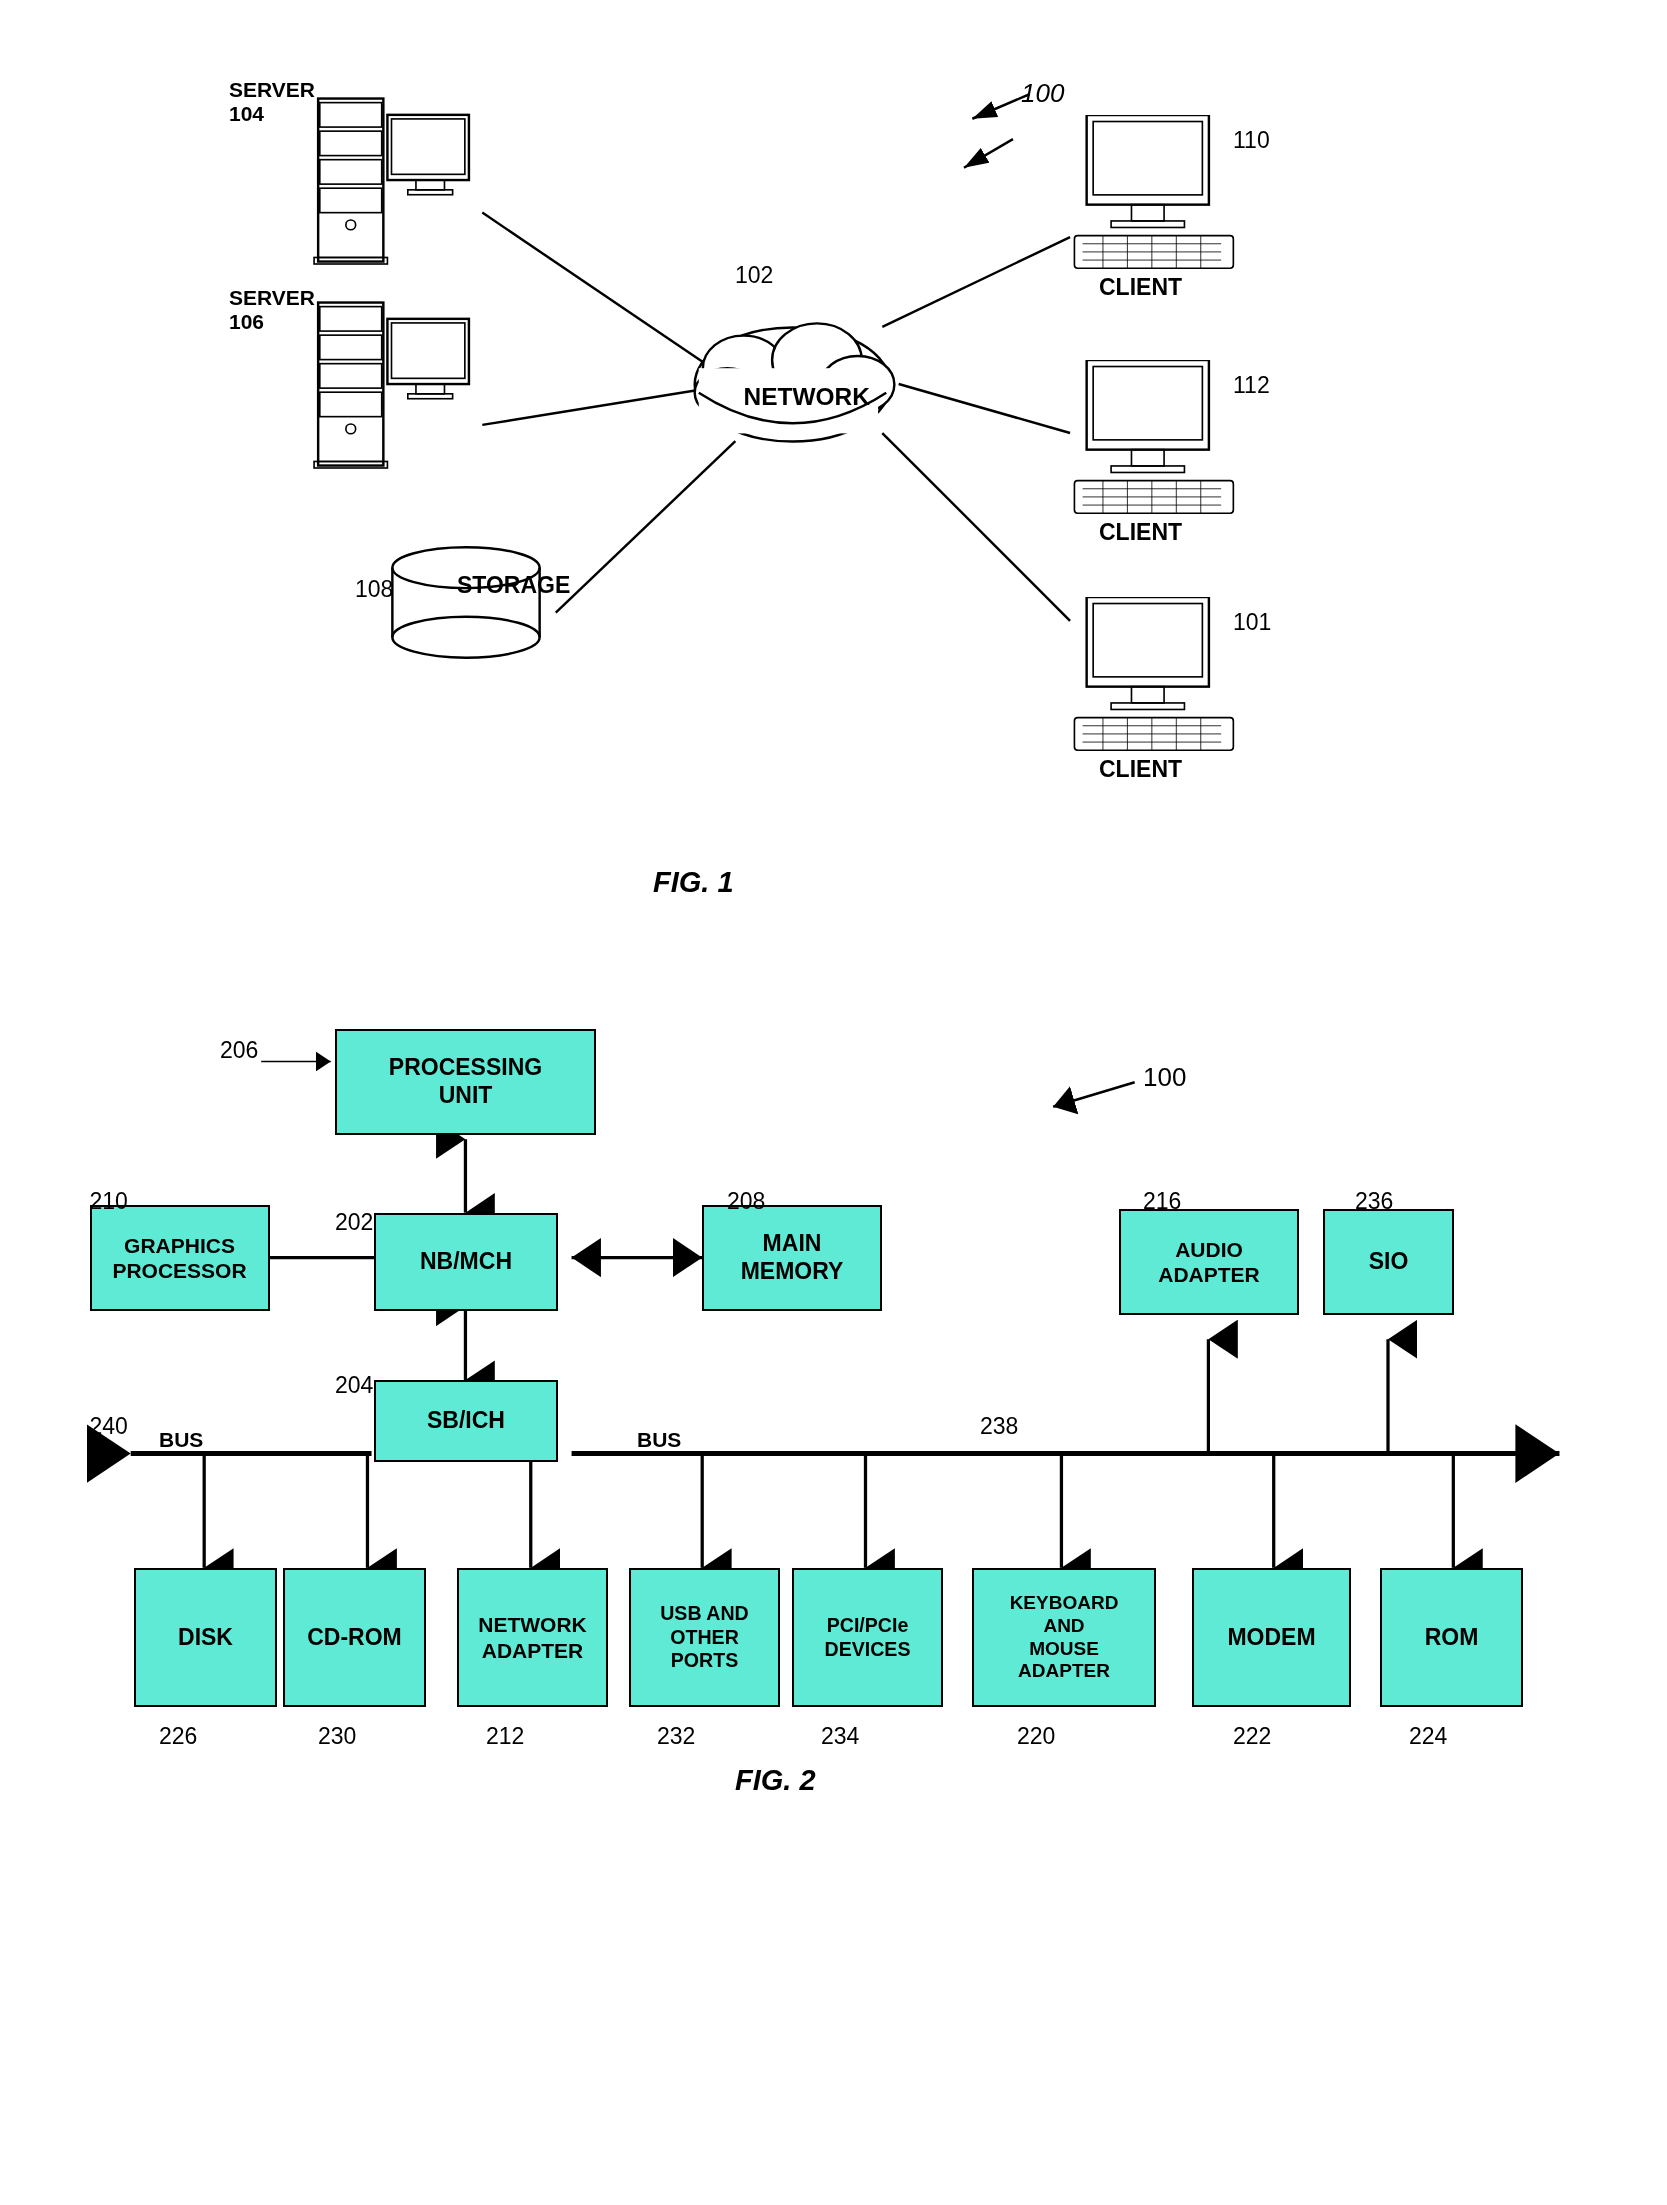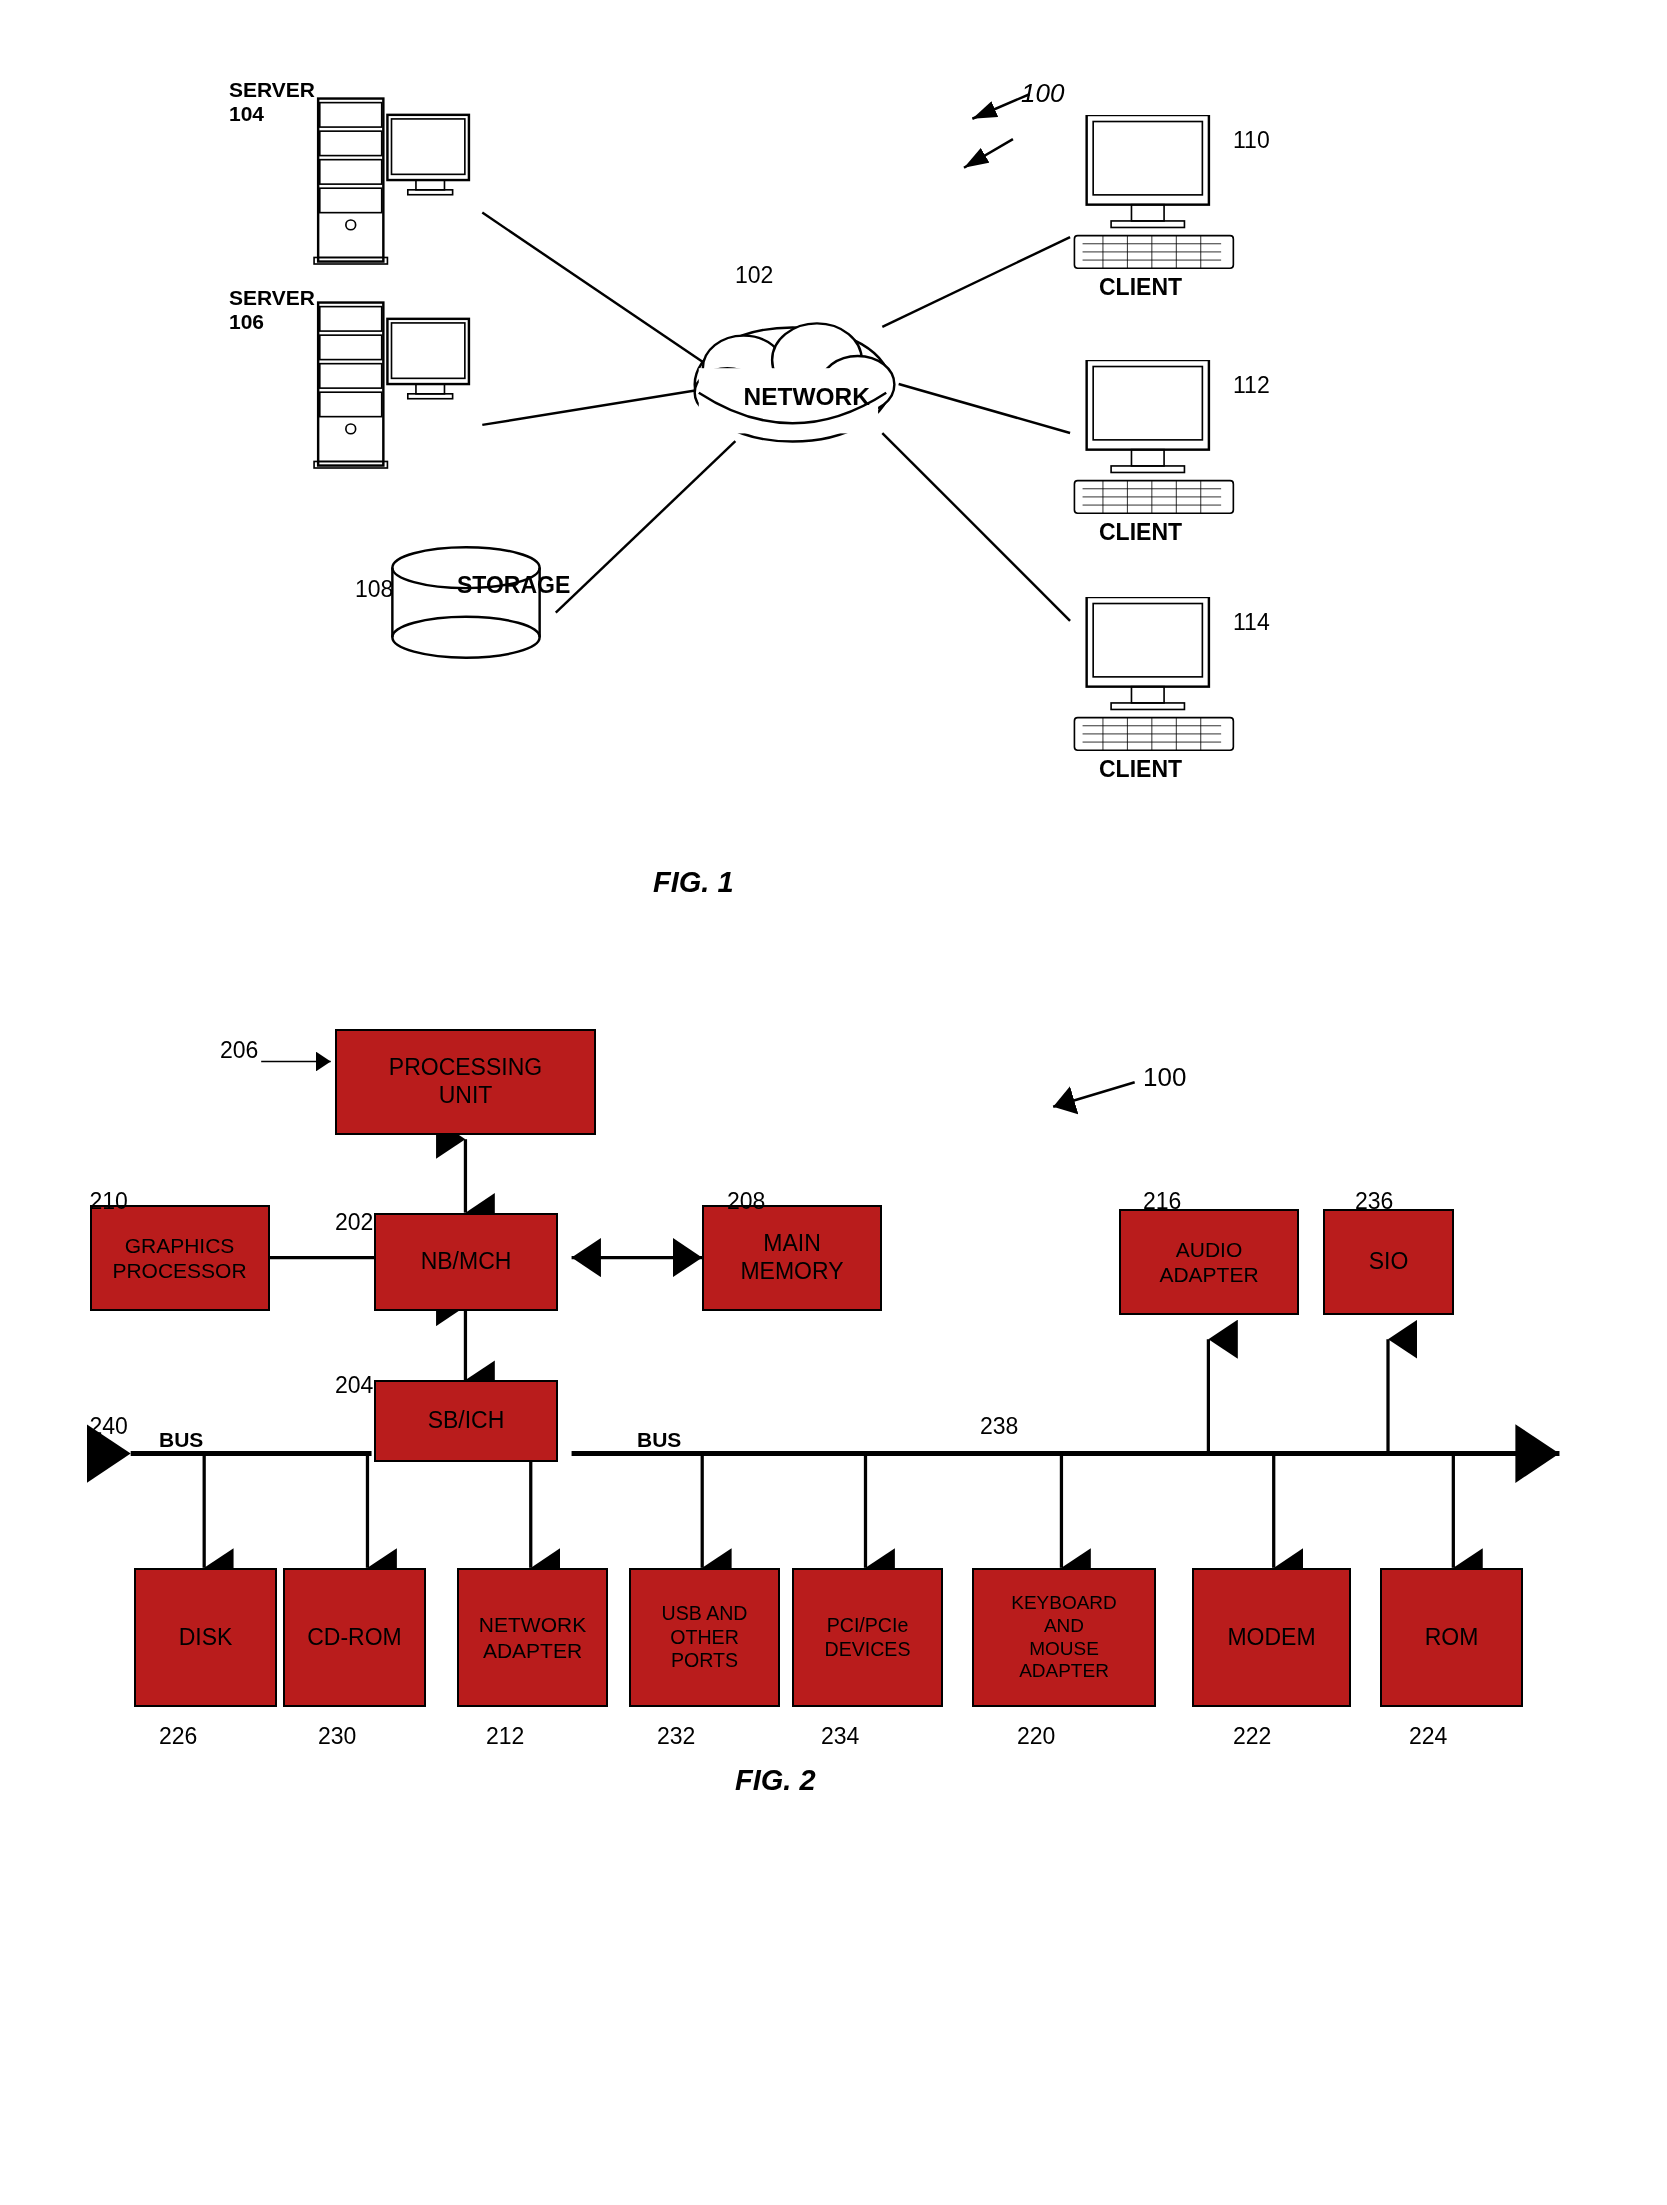--- a/index.html
+++ b/index.html
@@ -33,27 +33,27 @@
       position: absolute;
       top: 980px;
       left: 65px;
       width: 1552px;
       height: 1192px;
     }
 
     
     .box {
       border: 2.5px solid #000;
-      background: #b91c1c;
+      background: #5eead4;
       display: flex;
       align-items: center;
       justify-content: center;
       text-align: center;
       font-size: 23px;
-      font-weight: normal;
+      font-weight: bold;
       line-height: 1.2;
       position: absolute;
     }
 
     
     .label {
       position: absolute;
       font-size: 23px;
       font-weight: bold;
       text-align: left;
@@ -233,21 +233,21 @@
         <line x1="15" y1="168" x2="185" y2="168" stroke="#000" stroke-width="1"></line>
         <line x1="15" y1="178" x2="185" y2="178" stroke="#000" stroke-width="1"></line>
         <line x1="40" y1="148" x2="40" y2="188" stroke="#000" stroke-width="1"></line>
         <line x1="70" y1="148" x2="70" y2="188" stroke="#000" stroke-width="1"></line>
         <line x1="100" y1="148" x2="100" y2="188" stroke="#000" stroke-width="1"></line>
         <line x1="130" y1="148" x2="130" y2="188" stroke="#000" stroke-width="1"></line>
         <line x1="160" y1="148" x2="160" y2="188" stroke="#000" stroke-width="1"></line>
       </svg>
     </div>
     <div class="label" style="top:723px; left:952px; font-size:23px; font-weight:bold;">CLIENT</div>
-    <div class="ref-num" style="top:576px; left:1086px;">114</div>
+    <div class="ref-num" style="top:576px; left:1086px;">101</div>
 
     <div class="ref-num" style="top:45px; left:874px; font-size:26px;font-style:italic;">100</div>
 
     <svg style="position:absolute; top:49px; left:817px;" width="82" height="49" viewBox="0 0 100 60">
       <defs>
         <marker id="arr1" markerWidth="10" markerHeight="7" refX="10" refY="3.5" orient="auto">
           <polygon points="0 0, 10 3.5, 0 7" fill="#000"></polygon>
         </marker>
       </defs>
       <line x1="80" y1="15" x2="10" y2="45" stroke="#000" stroke-width="3" marker-end="url(#arr1)"></line>

